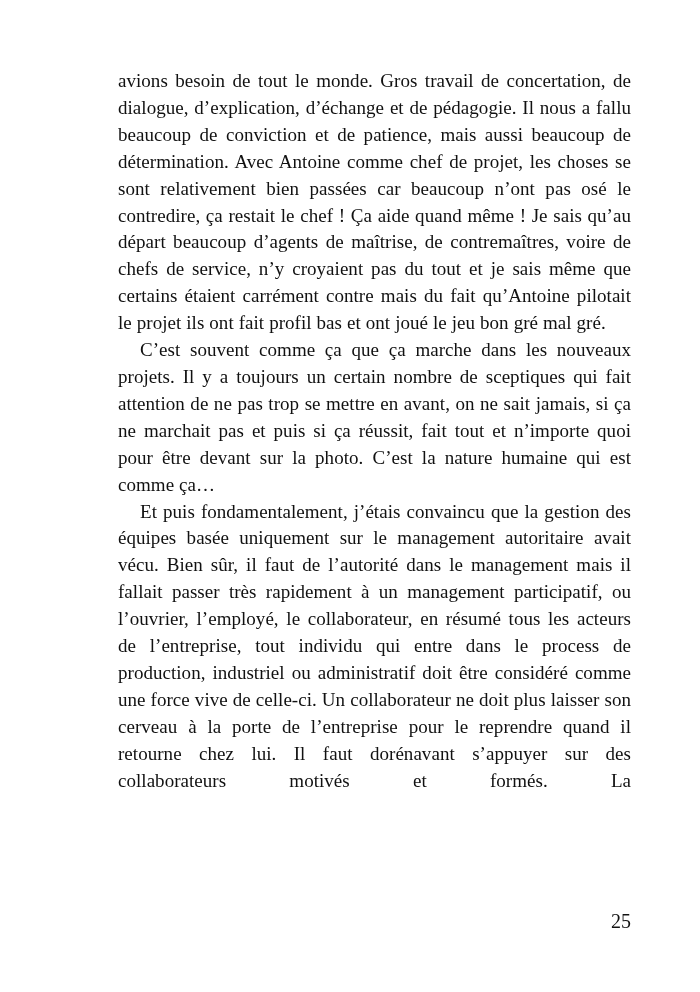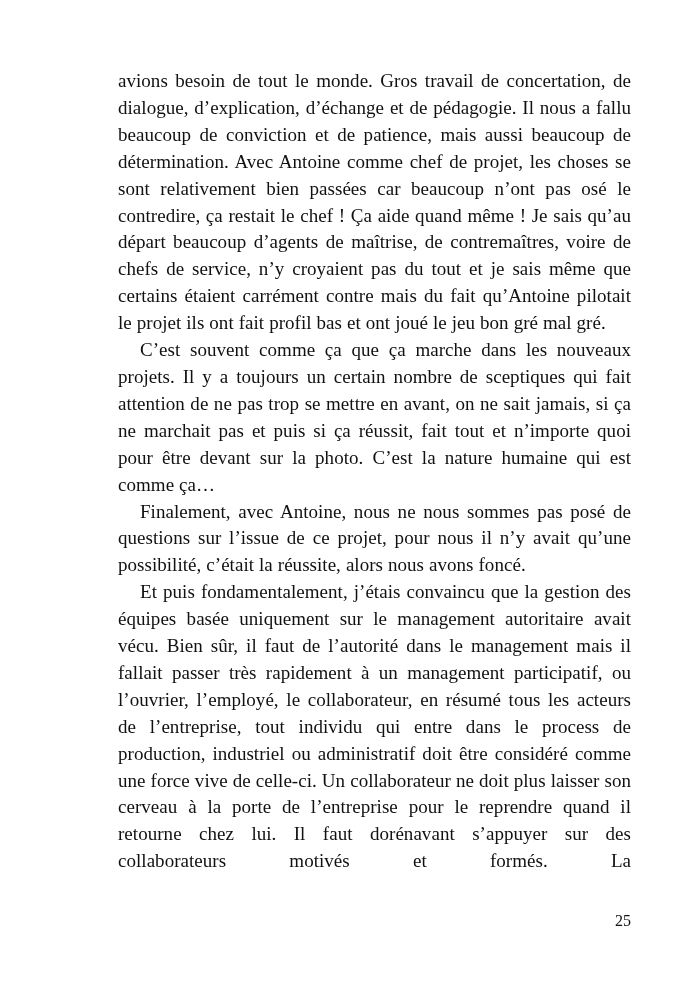--- a/index.html
+++ b/index.html
@@ -63,38 +63,37 @@
     display: inline-block;
     width: 100%;
   }
 
   .folio {
     position: absolute;
     left: 118px;
     width: 513px;
     top: 910px;
     text-align: right;
-    font-size: 16px;
+    font-size: 20px;
     line-height: 22px;
     font-family: "Liberation Serif", "DejaVu Serif", serif;
     color: #111111;
   }
 </style>
 </head>
 <body>
 
 <div class="page">
 
   <div class="text-block">
 
     <p class="para continuation">avions besoin de tout le monde. Gros travail de concertation, de dialogue, d’explication, d’échange et de pédagogie. Il nous a fallu beaucoup de conviction et de patience, mais aussi beaucoup de détermination. Avec Antoine comme chef de projet, les choses se sont relativement bien passées car beaucoup n’ont pas osé le contredire, ça restait le chef ! Ça aide quand même ! Je sais qu’au départ beaucoup d’agents de maîtrise, de contremaîtres, voire de chefs de service, n’y croyaient pas du tout et je sais même que certains étaient carrément contre mais du fait qu’Antoine pilotait le projet ils ont fait profil bas et ont joué le jeu bon gré mal gré.</p>
 
     <p class="para indented">C’est souvent comme ça que ça marche dans les nouveaux projets. Il y a toujours un certain nombre de sceptiques qui fait attention de ne pas trop se mettre en avant, on ne sait jamais, si ça ne marchait pas et puis si ça réussit, fait tout et n’importe quoi pour être devant sur la photo. C’est la nature humaine qui est comme ça…</p>
 
-    <p class="para indented">Finalement, avec Antoine, nous ne nous sommes pas posé de questions sur l’issue de ce projet, pour nous il n’y avait qu’une possibilité, c’était la réussite, alors nous avons foncé.</p>
 
     <p class="para indented runs-over">Et puis fondamentalement, j’étais convaincu que la gestion des équipes basée uniquement sur le management autoritaire avait vécu. Bien sûr, il faut de l’autorité dans le management mais il fallait passer très rapidement à un management participatif, ou l’ouvrier, l’employé, le collaborateur, en résumé tous les acteurs de l’entreprise, tout individu qui entre dans le process de production, industriel ou administratif doit être considéré comme une force vive de celle-ci. Un collaborateur ne doit plus laisser son cerveau à la porte de l’entreprise pour le reprendre quand il retourne chez lui. Il faut dorénavant s’appuyer sur des collaborateurs motivés et formés. La</p>
 
   </div>
 
   <div class="folio">25</div>
 
 </div>
 
 </body></html>

